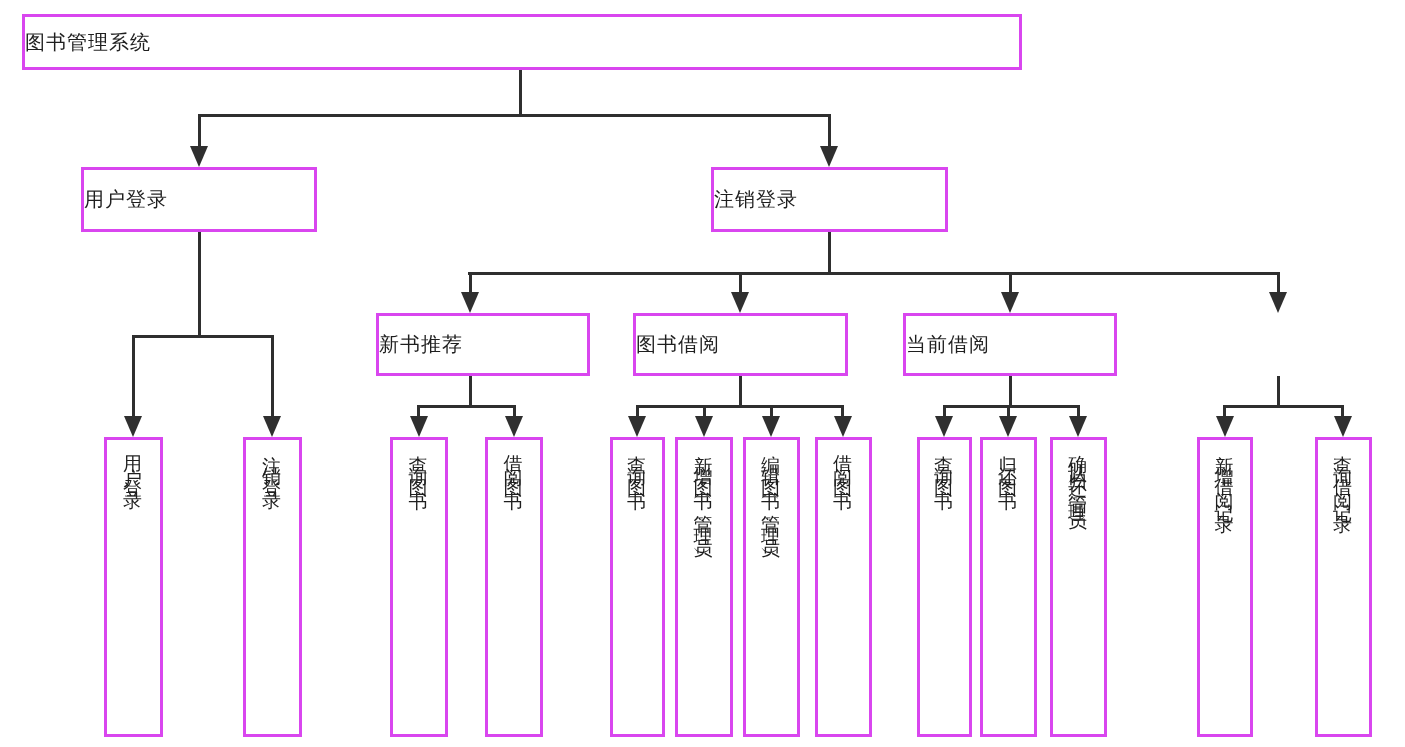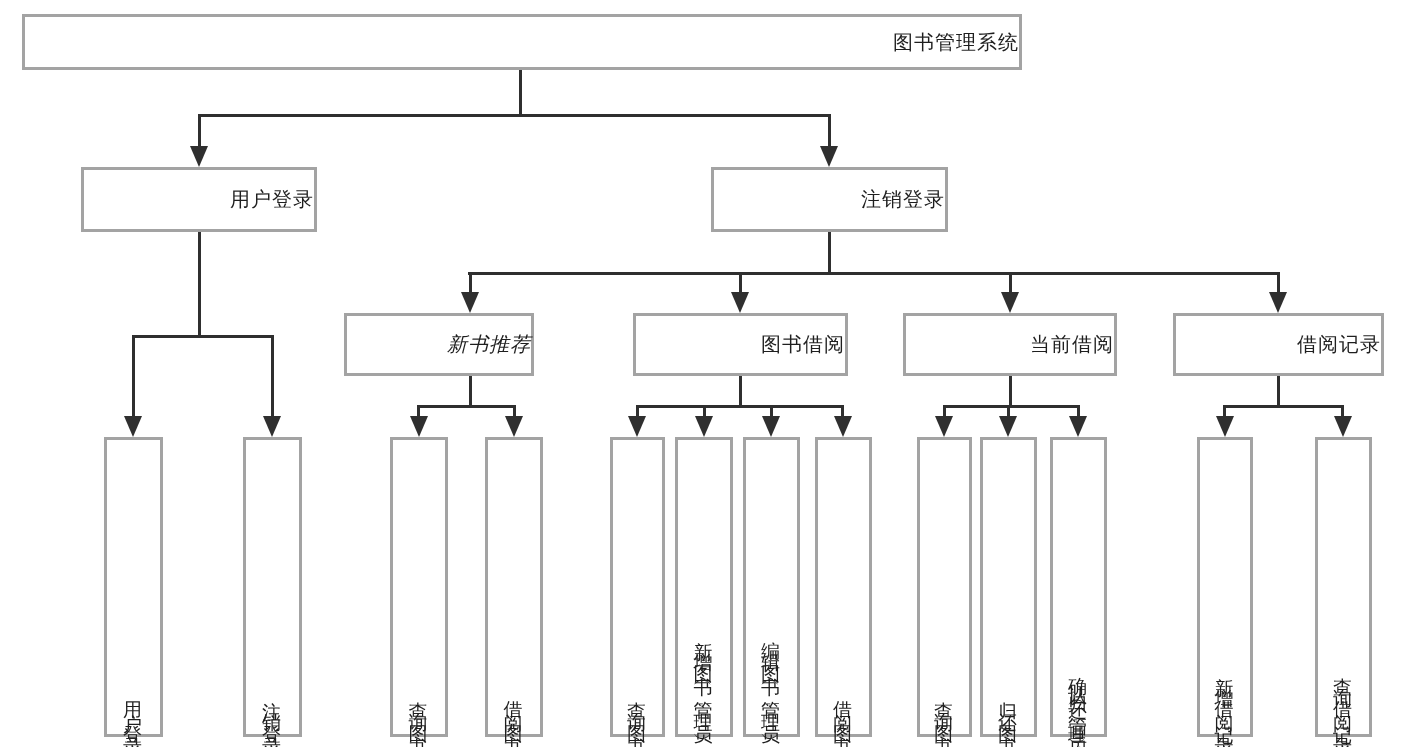--- a/index.html
+++ b/index.html
@@ -1,20 +1,20 @@
 <!DOCTYPE html>
 <html><head>
 <meta charset="utf-8">
 <style>
   html,body{margin:0;padding:0;background:#ffffff;}
   body{width:1405px;height:747px;position:relative;overflow:hidden;
        font-family:"DejaVu Sans","Liberation Sans",sans-serif;color:#1f1f1f;}
   .canvas{position:absolute;left:0;top:0;width:1405px;height:747px;background:#ffffff;}
-  .box{position:absolute;background:#ffffff;border:3px solid #a3a3a3;box-sizing:border-box;
-       display:flex;align-items:center;justify-content:flex-end;z-index:2;}
+  .box{position:absolute;background:#ffffff;border:3px solid #d946ef;box-sizing:border-box;
+       display:flex;align-items:center;justify-content:flex-start;z-index:2;}
   .hbox{font-size:20px;letter-spacing:1px;}
   .vbox{writing-mode:vertical-rl;text-orientation:mixed;font-size:19px;letter-spacing:12px;}
   .vbox span{display:block;}
   .line{position:absolute;background:#2f2f2f;z-index:1;}
   .arrow{position:absolute;width:0;height:0;border-left:9px solid transparent;
          border-right:9px solid transparent;border-top:21px solid #2f2f2f;z-index:1;}
   .watermark{position:absolute;left:1183px;top:717px;font-size:17px;color:#a9a9a9;
              letter-spacing:1px;z-index:5;white-space:nowrap;}
 </style>
 </head>
@@ -85,31 +85,28 @@
     <span>图书管理系统</span>
   </div>
 
   <div class="box hbox" style="left:81px;top:167px;width:236px;height:65px;">
     <span>用户登录</span>
   </div>
   <div class="box hbox" style="left:711px;top:167px;width:237px;height:65px;">
     <span>注销登录</span>
   </div>
 
-  <div class="box hbox" style="left:344px;top:313px;width:190px;height:63px;font-style:italic;">
+  <div class="box hbox" style="left:376px;top:313px;width:214px;height:63px;">
     <span>新书推荐</span>
   </div>
   <div class="box hbox" style="left:633px;top:313px;width:215px;height:63px;">
     <span>图书借阅</span>
   </div>
   <div class="box hbox" style="left:903px;top:313px;width:214px;height:63px;">
     <span>当前借阅</span>
-  </div>
-  <div class="box hbox" style="left:1173px;top:313px;width:211px;height:63px;">
-    <span>借阅记录</span>
   </div>
 
   <div class="box vbox" style="left:104px;top:437px;width:59px;height:300px;">
     <span>用户登录</span>
   </div>
   <div class="box vbox" style="left:243px;top:437px;width:59px;height:300px;">
     <span>注销登录</span>
   </div>
 
   <div class="box vbox" style="left:390px;top:437px;width:58px;height:300px;">

